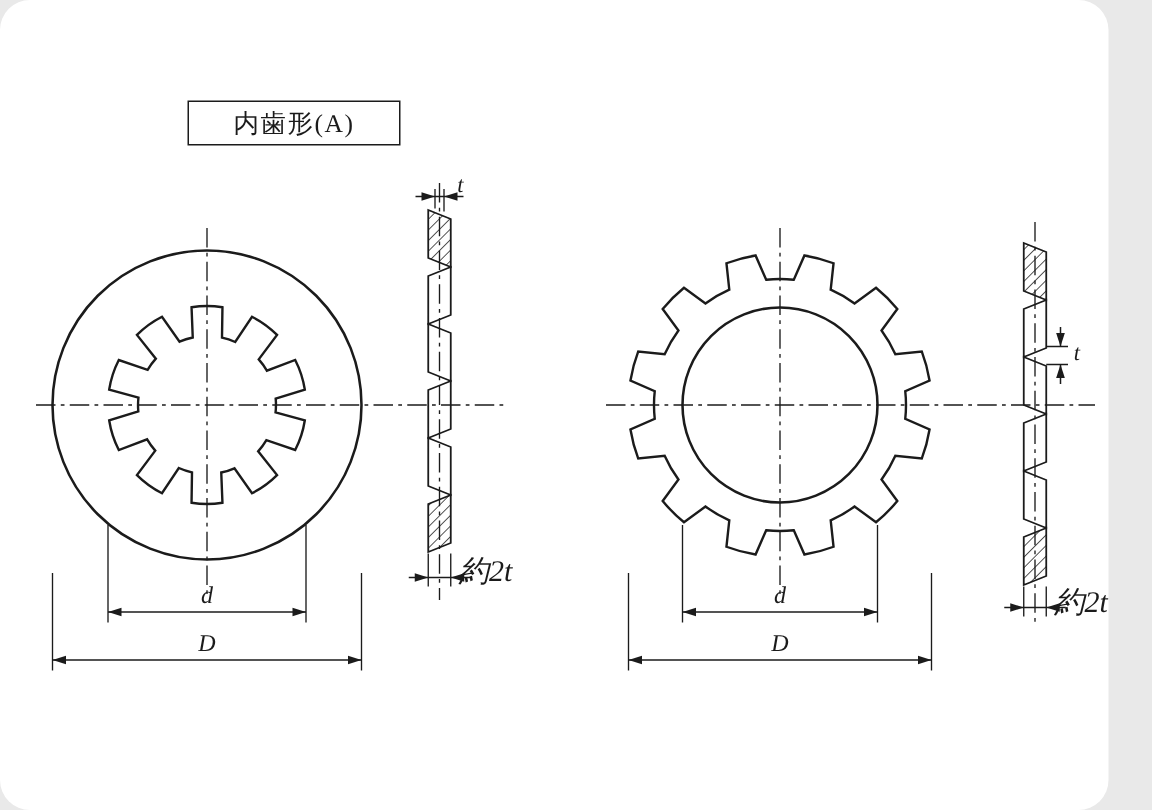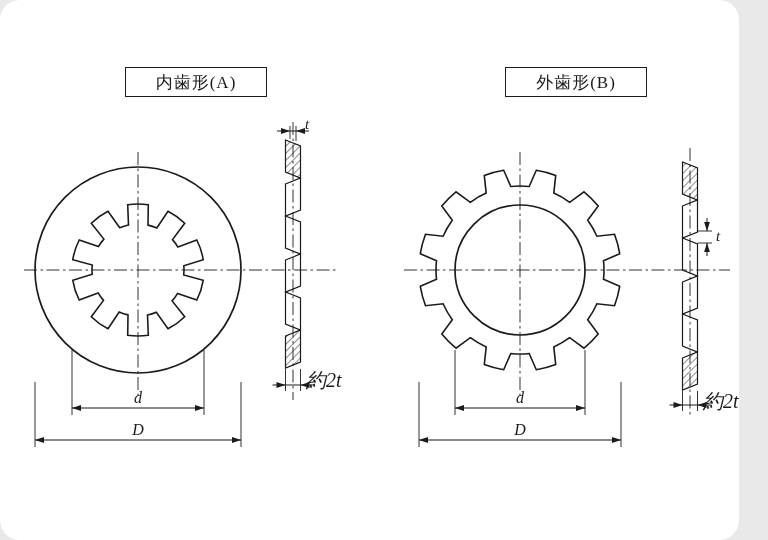--- a/index.html
+++ b/index.html
@@ -109,21 +109,20 @@
         <polygon points="455,408 464,405.1 464,410.9" fill="#1b1b1b"></polygon>
         <polygon points="585,408 576,405.1 576,410.9" fill="#1b1b1b"></polygon>
         <line x1="419" y1="382" x2="419" y2="447" stroke="#1b1b1b" stroke-width="0.9"></line>
         <line x1="621" y1="382" x2="621" y2="447" stroke="#1b1b1b" stroke-width="0.9"></line>
         <line x1="419" y1="440" x2="621" y2="440" stroke="#1b1b1b" stroke-width="1"></line>
         <polygon points="419,440 428,437.1 428,442.9" fill="#1b1b1b"></polygon>
         <polygon points="621,440 612,437.1 612,442.9" fill="#1b1b1b"></polygon>
       </svg></div>
 
   <div class="title-box" style="left:125px;top:67px;">内歯形(A)</div>
-  <div class="title-box" style="left:505px;top:67px;">外歯形(B)</div>
 
   <div class="dim small" style="left:300px;top:116px;width:14px;">t</div>
   <div class="dim cjk" style="left:306px;top:367px;">約2t</div>
   <div class="dim" style="left:129px;top:389px;width:18px;">d</div>
   <div class="dim" style="left:129px;top:421px;width:18px;">D</div>
 
   <div class="dim small" style="left:711px;top:228px;width:14px;">t</div>
   <div class="dim cjk" style="left:703px;top:388px;">約2t</div>
   <div class="dim" style="left:511px;top:389px;width:18px;">d</div>
   <div class="dim" style="left:511px;top:421px;width:18px;">D</div>

